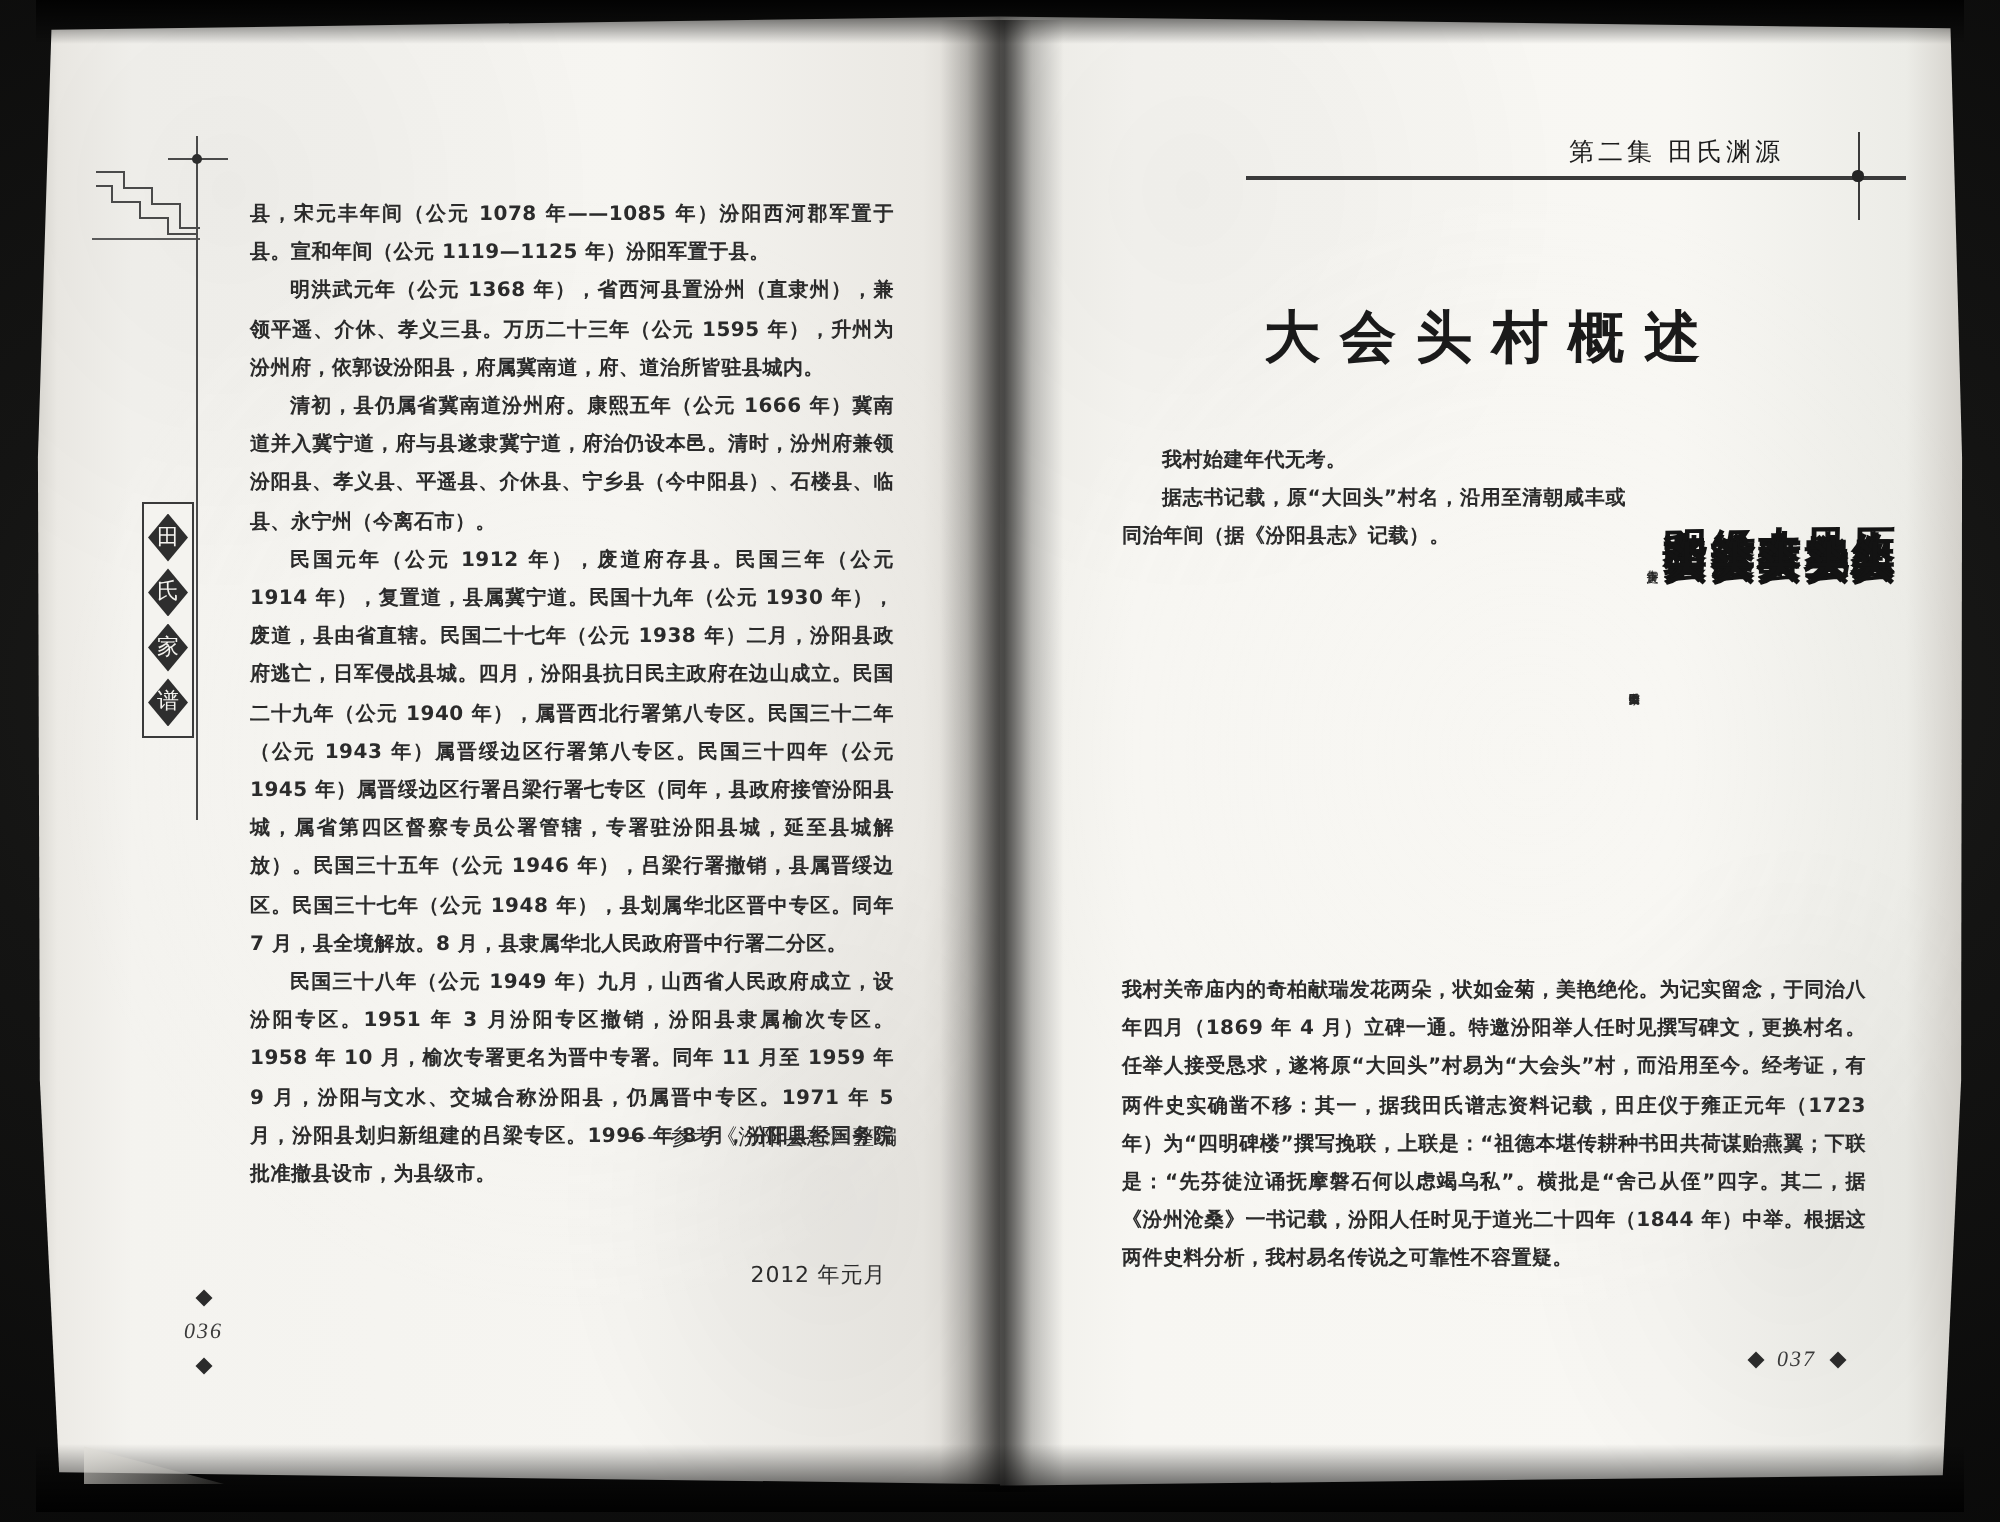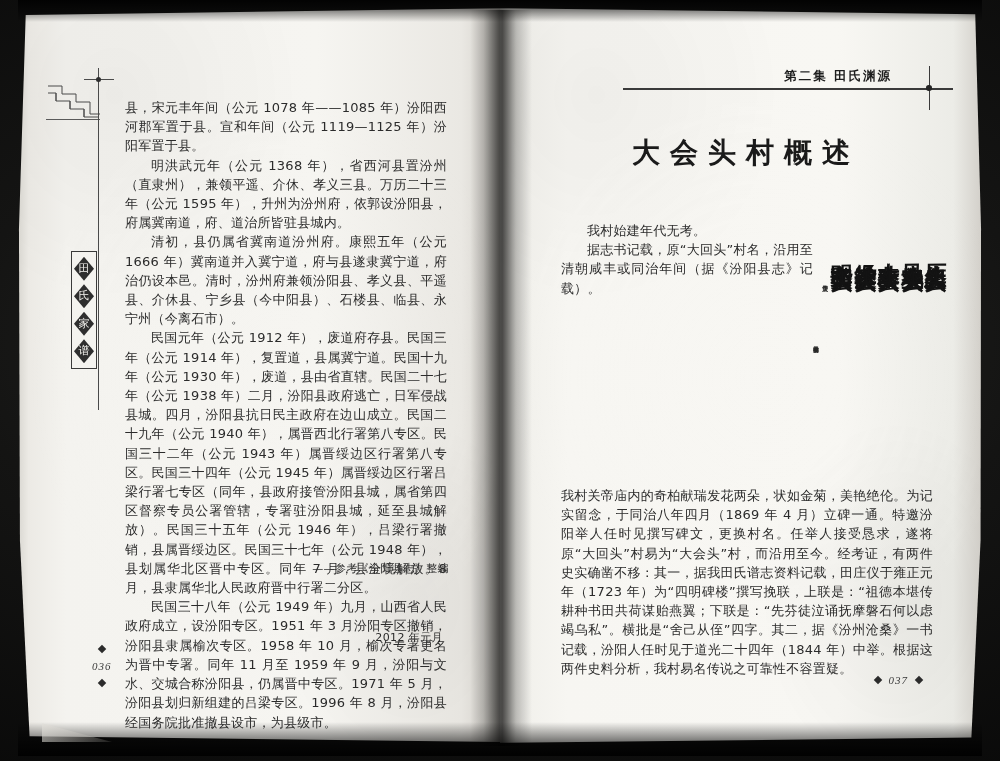--- a/index.html
+++ b/index.html
@@ -85,26 +85,27 @@
     opacity:.85;
   }
 
   
   .cn{
     font-family:"DejaVu Sans","Liberation Sans",sans-serif;
     color:#232323;
   }
   .body-col{
     position:absolute;
-    font-size:13px;
+    font-size:10px;
     line-height:19.2px;
     text-align:justify;
     text-justify:inter-ideograph;
     color:#2b2b2b;
     letter-spacing:.25px;
+    font-weight:bold;
   }
   .body-col p{ text-indent:2em; margin:0; }
   .body-col p.noind{ text-indent:0; }
 
   
   .left-text{
     left:107px; top:92px; width:322px;
   }
   .attrib{
     position:absolute; right:51px; top:552px;
@@ -160,38 +161,38 @@
   }
   .folio .dia{
     width:6px; height:6px; background:#2b2b2b; transform:rotate(45deg);
   }
   .folio-left{ left:74px; bottom:62px;flex-direction:column; }
   .folio-right{ right:60px; bottom:62px; }
 
   
   .runhead{
     position:absolute; right:90px; top:62px;
-    font-size:12.5px; font-weight:bold; color:#1d1d1d;
+    font-size:12.5px; font-weight:normal; color:#1d1d1d;
     letter-spacing:2px; white-space:nowrap;
   }
   .runhead-rule{
     position:absolute; left:605px; top:82px; width:330px; height:1.6px;
     background:#3a3a3a;
   }
   .runhead-tick-v{
     position:absolute; left:911px; top:60px; width:1.2px; height:44px;
     background:#3a3a3a;
   }
   .runhead-dot{
     position:absolute; left:908px; top:79px; width:5.5px; height:5.5px;
     background:#242424; border-radius:50%;
   }
 
   .chapter-title{
-    position:absolute; left:0; right:0; top:128px;
+    position:absolute; left:0; right:0; top:144px;
     text-align:center; font-size:28px; font-weight:bold;
     letter-spacing:10px; color:#1a1a1a;
     font-family:"DejaVu Serif","Liberation Serif",serif;
     text-indent:10px;
   }
 
   .right-col-narrow{
     left:543px; top:215px; width:252px;
   }
   .right-col-wide{

